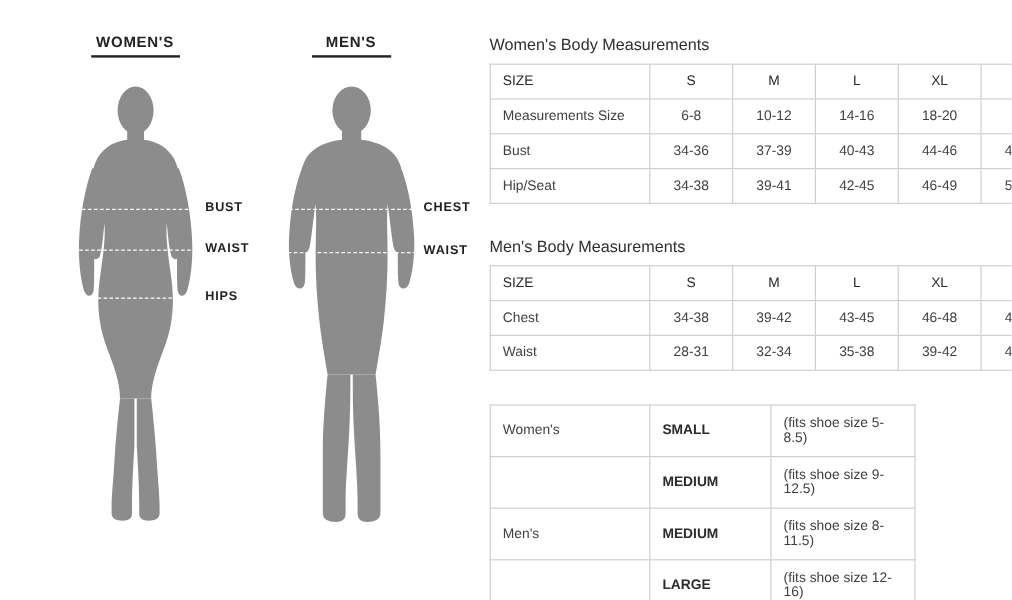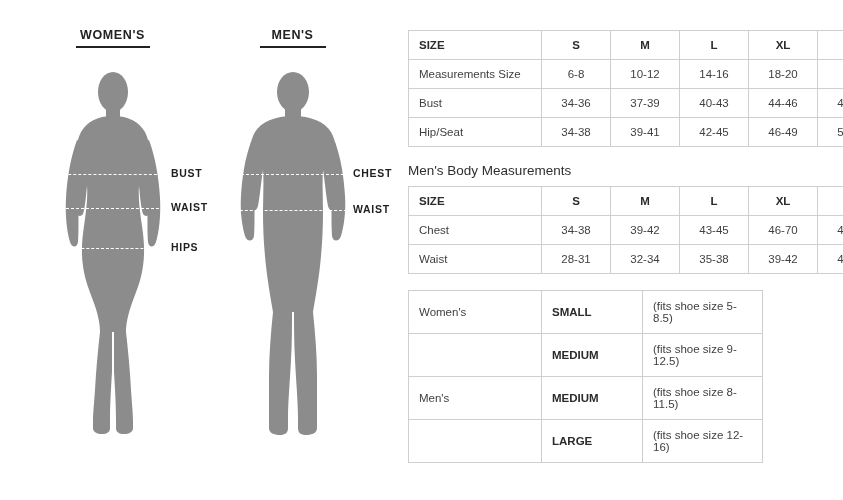--- a/index.html
+++ b/index.html
@@ -82,21 +82,21 @@
     left: 408px;
     top: 30px;
     width: 415px;
   }
   .section-title {
     font-size: 13.5px;
     color: #2f2f2f;
     margin: 0 0 8px 0;
     font-weight: normal;
   }
-  .section + .section { margin-top: 16px; }
+  .section + .section { margin-top: 28px; }
 
   table {
     border-collapse: collapse;
     width: 355px;
     table-layout: fixed;
   }
   table.sock { width: 355px; }
   td, th {
     border: 1px solid #cfcfcf;
     font-size: 11.5px;
@@ -104,21 +104,21 @@
     padding: 8px 10px;
     text-align: center;
     font-weight: normal;
     height: 12px;
   }
   th.head-label, td.row-label {
     text-align: left;
     width: 112px;
   }
   th.head-label, th {
-    font-weight: bold;
+    font-weight: normal;
     color: #2b2b2b;
     font-size: 11.5px;
   }
   th.size-col { width: 48px; }
 
   
   table.sock td {
     text-align: left;
     font-size: 11.5px;
     padding: 9px 10px;
@@ -251,20 +251,21 @@
 
         <div class="measure-label" style="left:148px; top:97px;">CHEST</div>
         <div class="measure-label" style="left:148px; top:133px;">WAIST</div>
       </div>
     </div>
   </div>
 
   <div class="tables">
 
     <div class="section">
+      <div class="section-title">Women's Body Measurements</div>
       <table>
         <thead>
           <tr>
             <th class="head-label">SIZE</th>
             <th class="size-col">S</th>
             <th class="size-col">M</th>
             <th class="size-col">L</th>
             <th class="size-col">XL</th>
             <th class="size-col">2X</th>
 
@@ -315,21 +316,21 @@
             <th class="size-col">2X</th>
 
           </tr>
         </thead>
         <tbody>
           <tr>
             <td class="row-label">Chest</td>
             <td>34-38</td>
             <td>39-42</td>
             <td>43-45</td>
-            <td>46-70</td>
+            <td>46-48</td>
             <td>49-51</td>
 
           </tr>
           <tr>
             <td class="row-label">Waist</td>
             <td>28-31</td>
             <td>32-34</td>
             <td>35-38</td>
             <td>39-42</td>
             <td>43-46</td>

